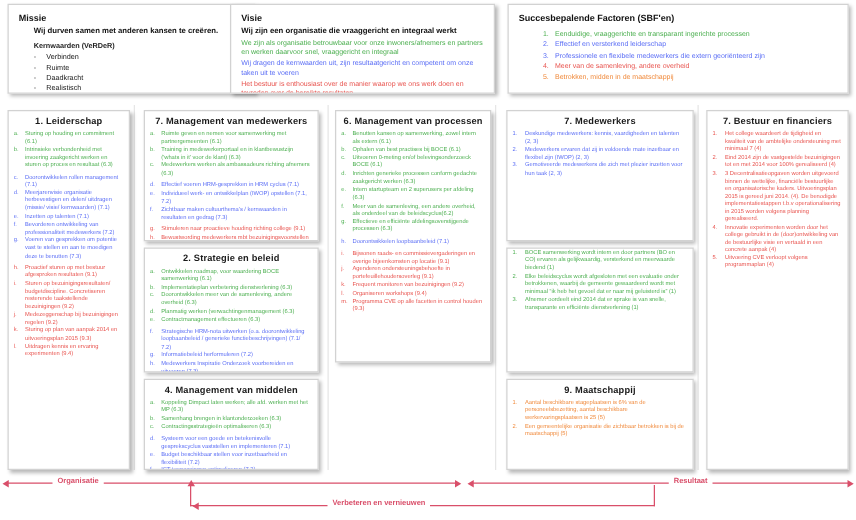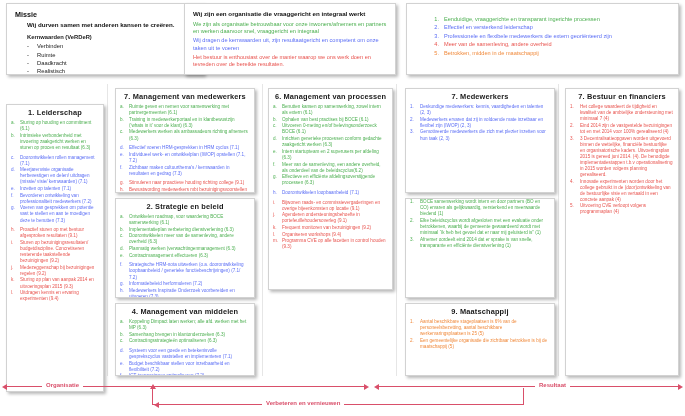--- a/index.html
+++ b/index.html
@@ -113,29 +113,31 @@
               <div class="row">
                 <div class="dash">-</div>
                 <div class="val">Realistisch</div>
               </div>
             </div>
         </div>
       </div>
     </div>
 
     <div class="card tcard t-pad" style="left:184px;width:212px;">
+      <div class="t-head">Visie</div>
       <div class="t-sub">Wij zijn een organisatie die vraaggericht en integraal werkt</div>
       <div class="t-body" id="visie-lines">
           <div class="c-green" style="margin-bottom: 1.5px;">We zijn als organisatie betrouwbaar voor onze inwoners/afnemers en partners en werken daarvoor snel, vraaggericht en integraal</div>
           <div class="c-blue" style="margin-bottom: 1.5px;">Wij dragen de kernwaarden uit, zijn resultaatgericht en competent om onze taken uit te voeren</div>
           <div class="c-red" style="margin-bottom: 1.5px;">Het bestuur is enthousiast over de manier waarop we ons werk doen en tevreden over de bereikte resultaten.</div>
         </div>
     </div>
 
     <div class="card tcard t-pad" style="left:406px;width:273px;">
+      <div class="t-head">Succesbepalende Factoren (SBF'en)</div>
       <div class="sbf" id="sbf-list">
           <div class="row c-green">
             <div class="num">1.</div>
             <div>Eenduidige, vraaggerichte en transparant ingerichte processen</div>
           </div>
           <div class="row c-blue">
             <div class="num">2.</div>
             <div>Effectief en versterkend leiderschap</div>
           </div>
           <div class="row c-blue">
@@ -147,21 +149,21 @@
             <div>Meer van de samenleving, andere overheid</div>
           </div>
           <div class="row c-orange">
             <div class="num">5.</div>
             <div>Betrokken, midden in de maatschappij</div>
           </div>
         </div>
     </div>
   </div>
 
-  <div class="card" style="left:6px;top:104px;width:98px;height:288px;">
+  <div class="card" style="left:6px;top:88px;width:98px;height:288px;">
     <div class="card-title">1. Leiderschap</div>
     <div class="items" id="list-c1">
         <div class="row c-green">
           <div class="lbl">a.</div>
           <div class="txt">Sturing op houding en commitment (6.1)</div>
         </div>
         <div class="row c-green">
           <div class="lbl">b.</div>
           <div class="txt">Intrinsieke verbondenheid met invoering zaakgericht werken en sturen op proces en resultaat (6.3)</div>
         </div>

